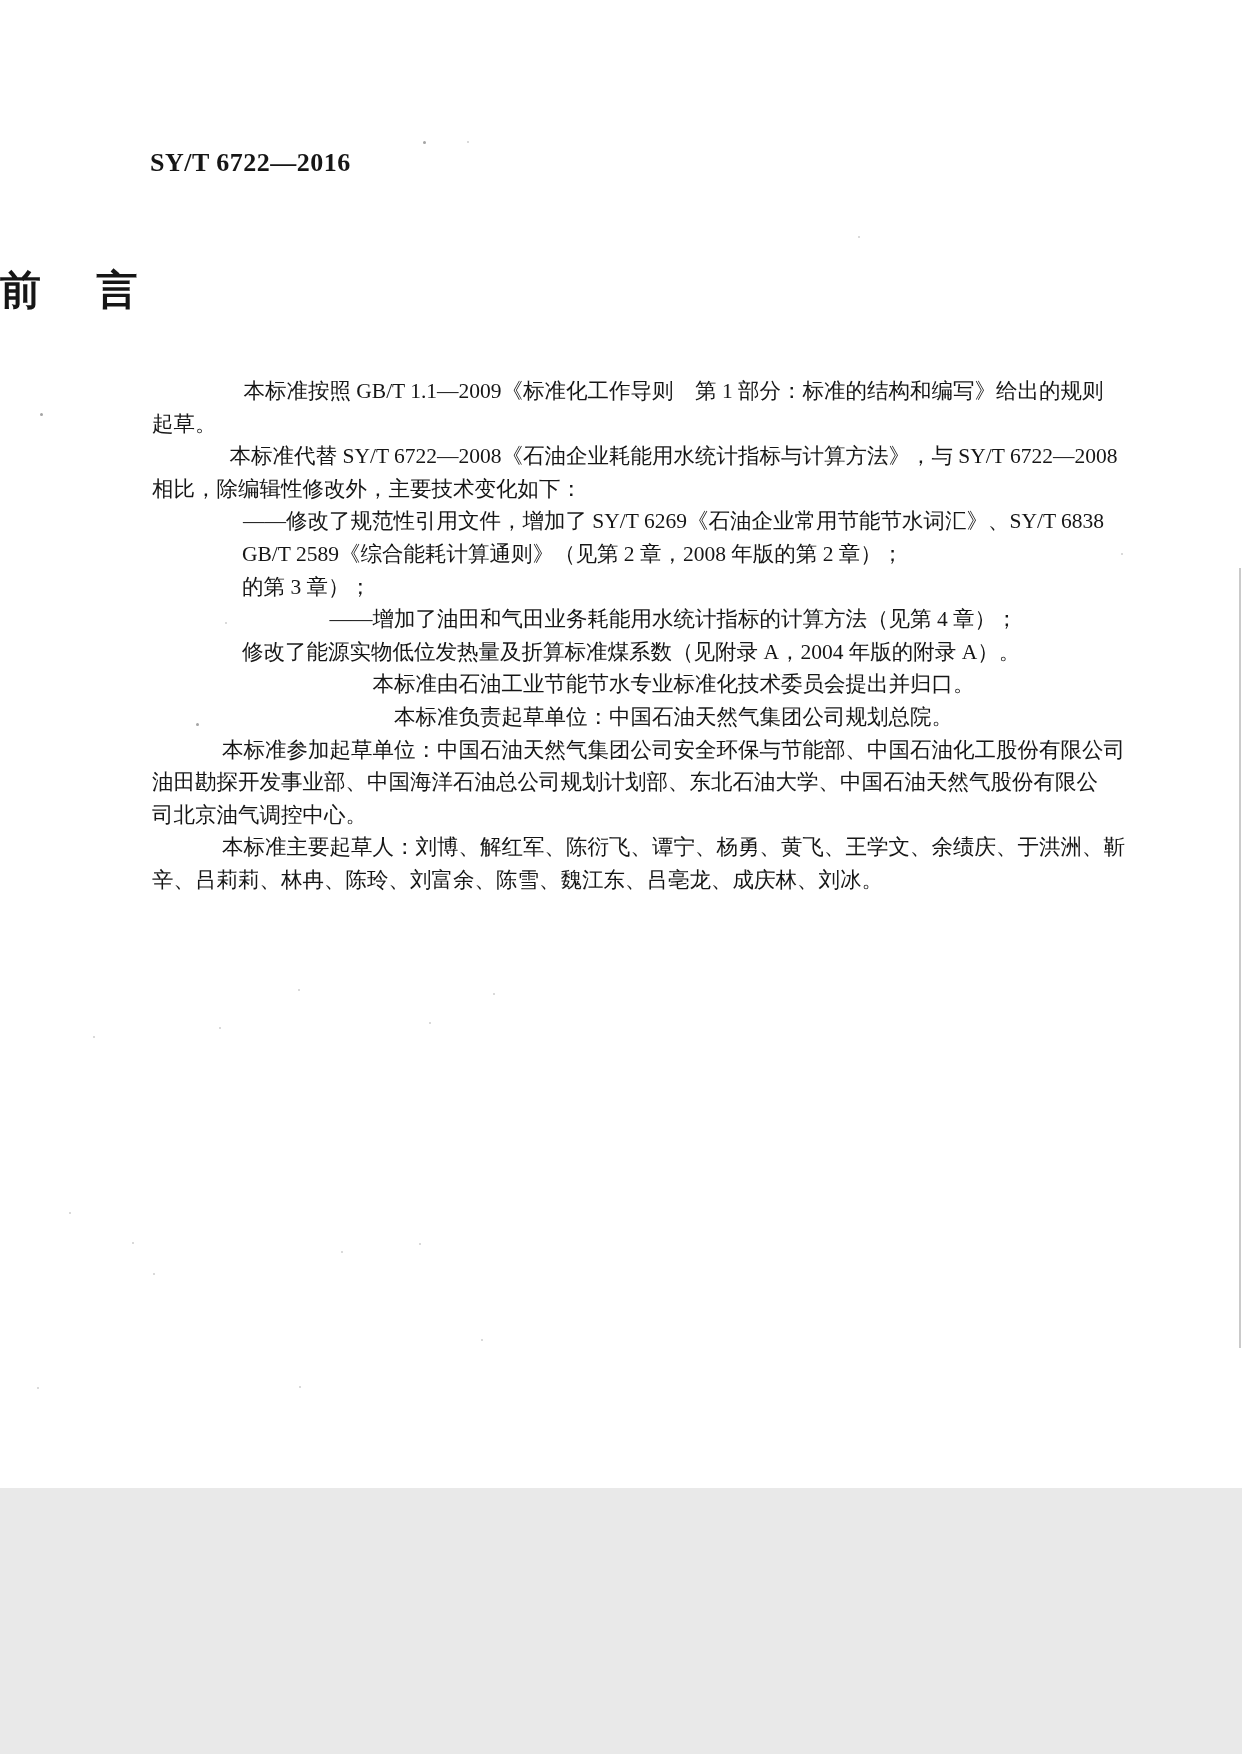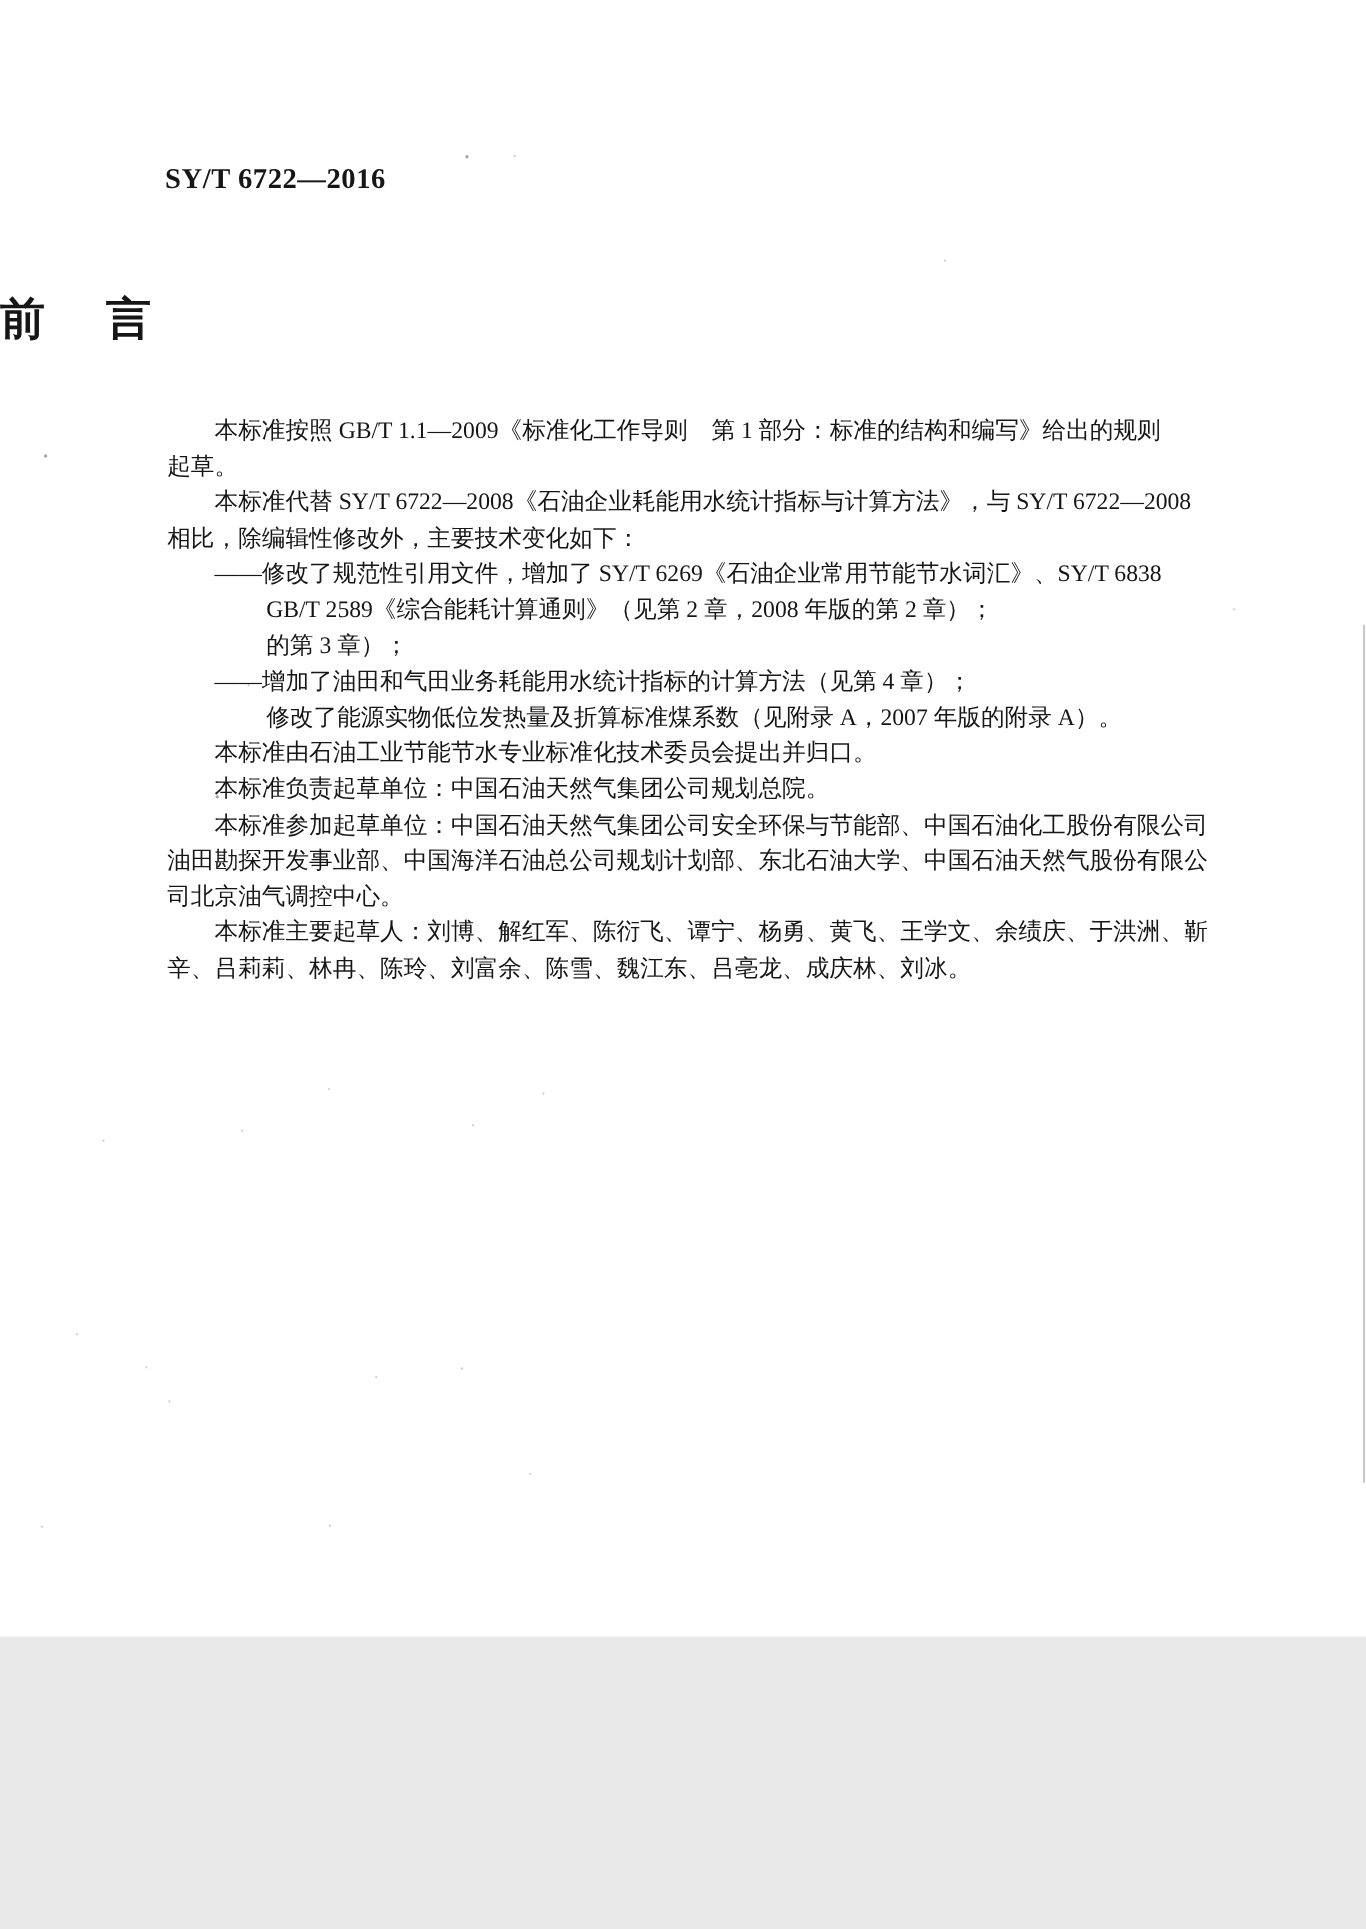--- a/index.html
+++ b/index.html
@@ -22,21 +22,21 @@
     text-align:left;
     font-size:41px; font-weight:bold;
     word-spacing:44px;
     font-family:"Liberation Sans","DejaVu Sans",sans-serif;
   }
   .body-block {
     position:absolute; left:152px; top:375px; width:1000px;
     font-size:21.5px; line-height:32.6px;
   }
   .line { white-space:nowrap; height:32.6px; overflow:visible; }
-  .ind-p { padding-left:43px; }   
+  .ind-p { padding-left:43px;text-align:center; }   
   .ind-c { padding-left:90px; }   
   .page-num {
     position:absolute; left:163px; top:1617px;
     font-size:23px; font-weight:bold; letter-spacing:1px;
   }
   
   .speck {
     position:absolute; width:3px; height:3px; border-radius:50%;
     background:#5a5a5a; opacity:0.55;
   }
@@ -57,21 +57,21 @@
 
   <div class="body-block">
       <div class="line ind-p">本标准按照 GB/T 1.1—2009《标准化工作导则　第 1 部分：标准的结构和编写》给出的规则</div>
       <div class="line">起草。</div>
       <div class="line ind-p">本标准代替 SY/T 6722—2008《石油企业耗能用水统计指标与计算方法》，与 SY/T 6722—2008</div>
       <div class="line">相比，除编辑性修改外，主要技术变化如下：</div>
       <div class="line ind-p">——修改了规范性引用文件，增加了 SY/T 6269《石油企业常用节能节水词汇》、SY/T 6838</div>
       <div class="line ind-c">GB/T 2589《综合能耗计算通则》（见第 2 章，2008 年版的第 2 章）；</div>
       <div class="line ind-c">的第 3 章）；</div>
       <div class="line ind-p">——增加了油田和气田业务耗能用水统计指标的计算方法（见第 4 章）；</div>
-      <div class="line ind-c">修改了能源实物低位发热量及折算标准煤系数（见附录 A，2007 年版的附录 A）。</div>
+      <div class="line ind-c">修改了能源实物低位发热量及折算标准煤系数（见附录 A，2004 年版的附录 A）。</div>
       <div class="line ind-p">本标准由石油工业节能节水专业标准化技术委员会提出并归口。</div>
       <div class="line ind-p">本标准负责起草单位：中国石油天然气集团公司规划总院。</div>
       <div class="line ind-p">本标准参加起草单位：中国石油天然气集团公司安全环保与节能部、中国石油化工股份有限公司</div>
       <div class="line">油田勘探开发事业部、中国海洋石油总公司规划计划部、东北石油大学、中国石油天然气股份有限公</div>
       <div class="line">司北京油气调控中心。</div>
       <div class="line ind-p">本标准主要起草人：刘博、解红军、陈衍飞、谭宁、杨勇、黄飞、王学文、余绩庆、于洪洲、靳</div>
       <div class="line">辛、吕莉莉、林冉、陈玲、刘富余、陈雪、魏江东、吕亳龙、成庆林、刘冰。</div>
     </div>
 
   <div class="page-num">Ⅱ</div>

